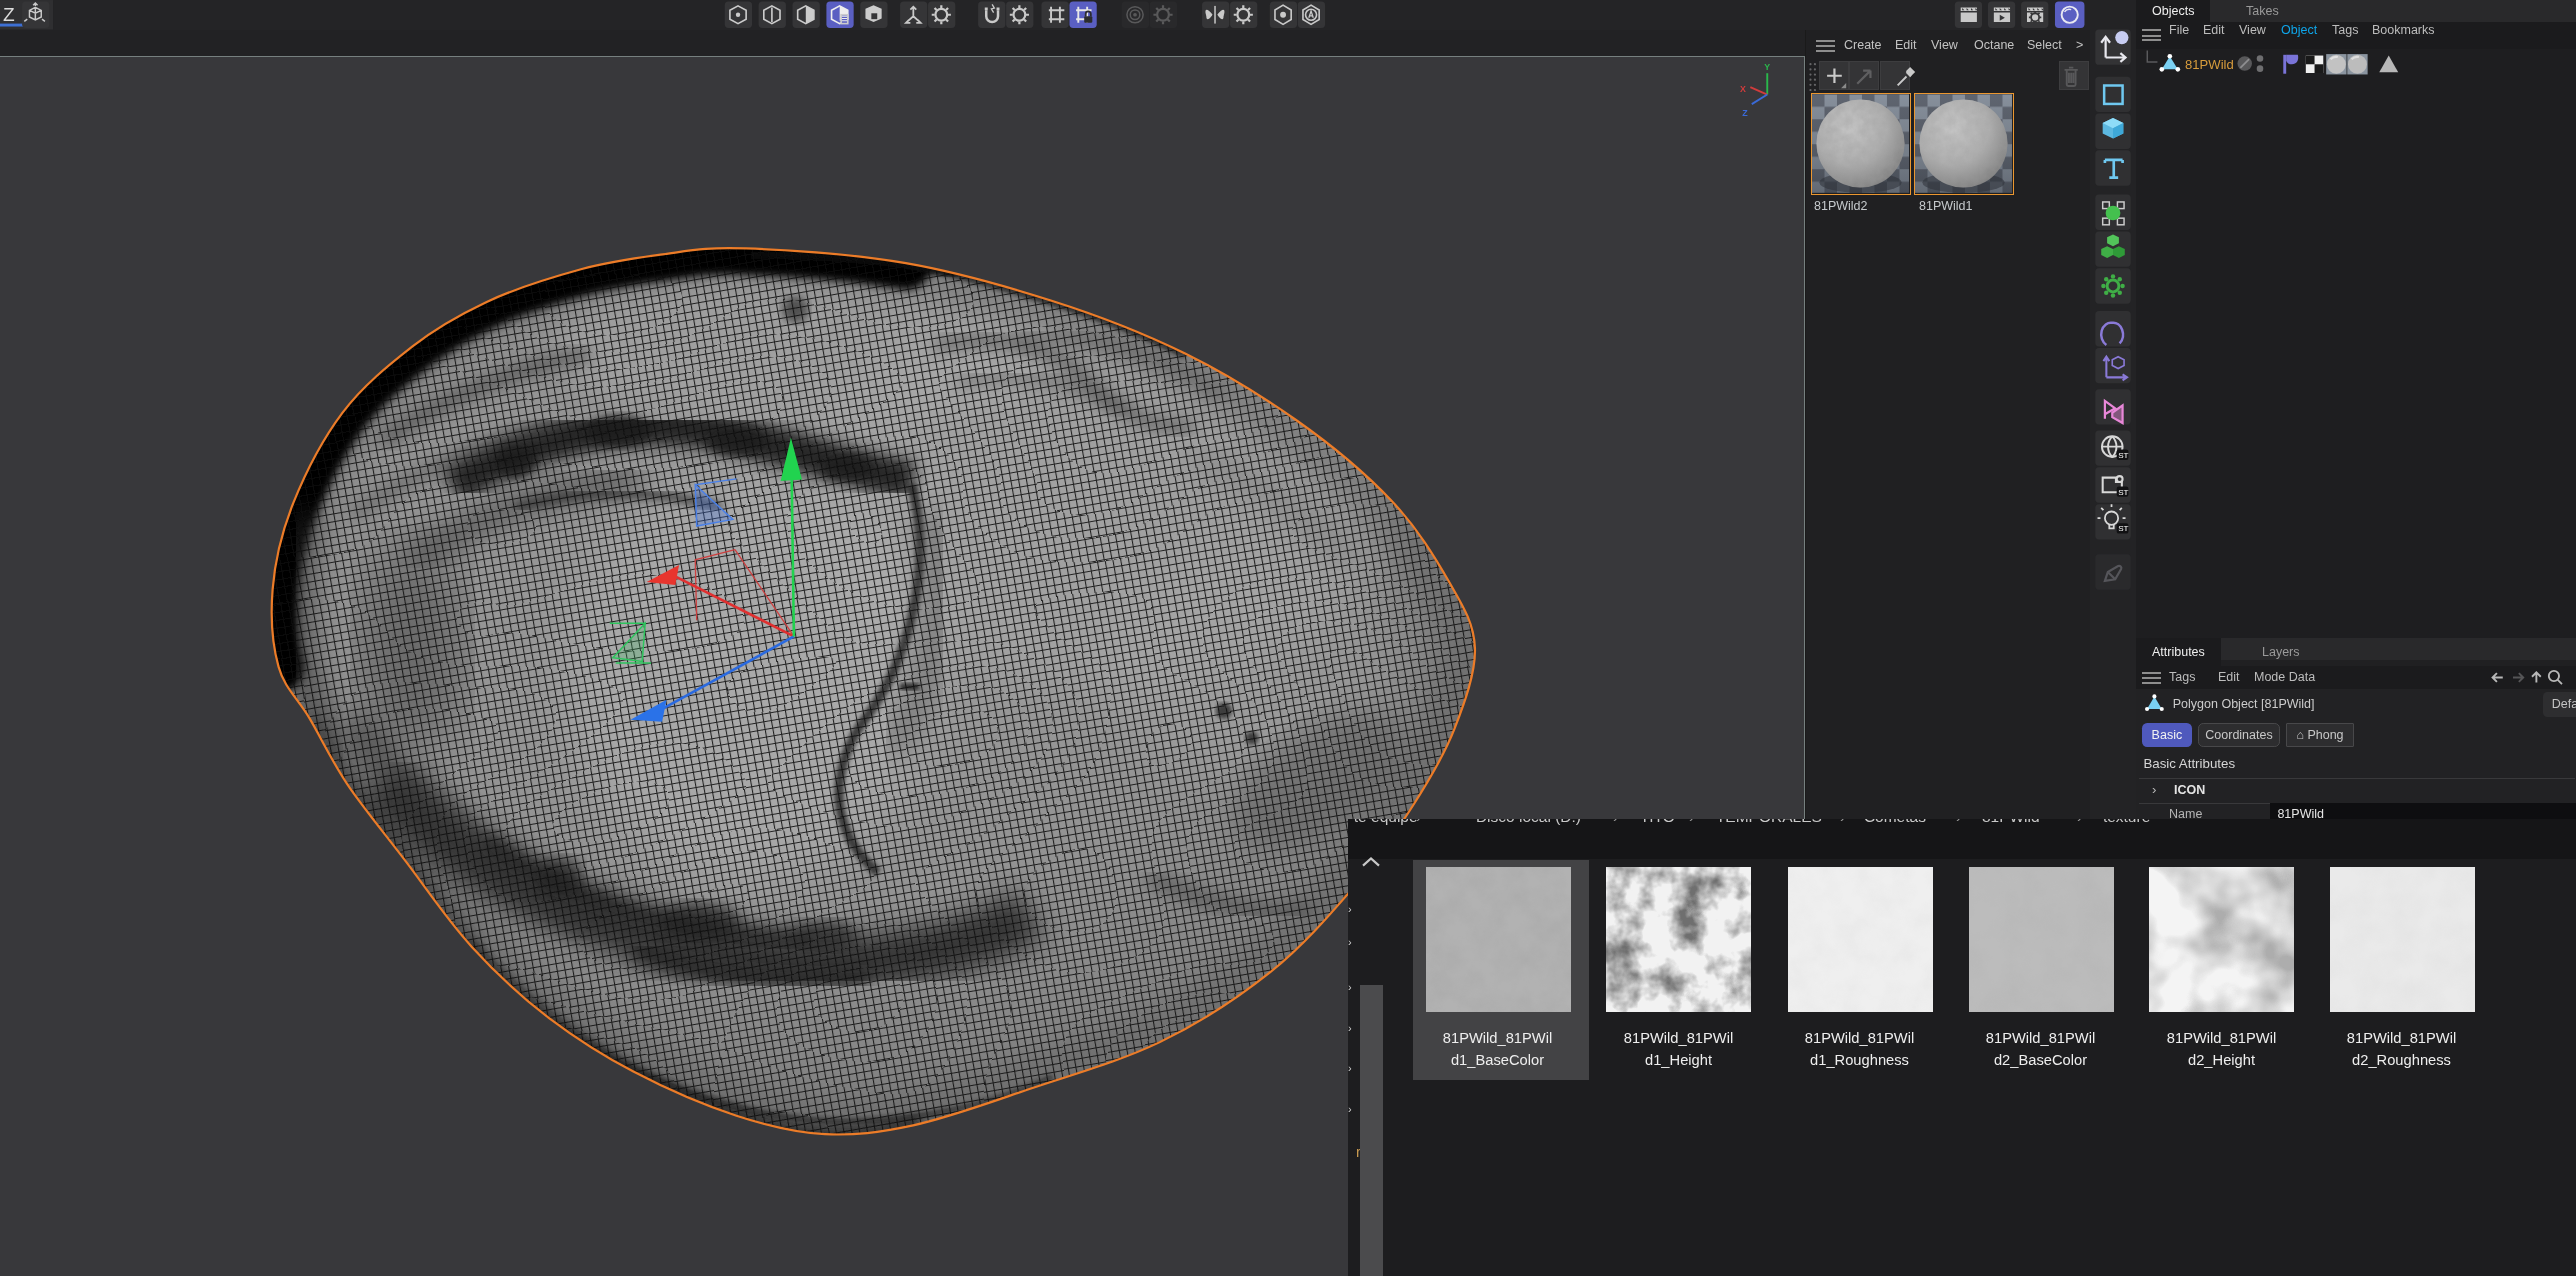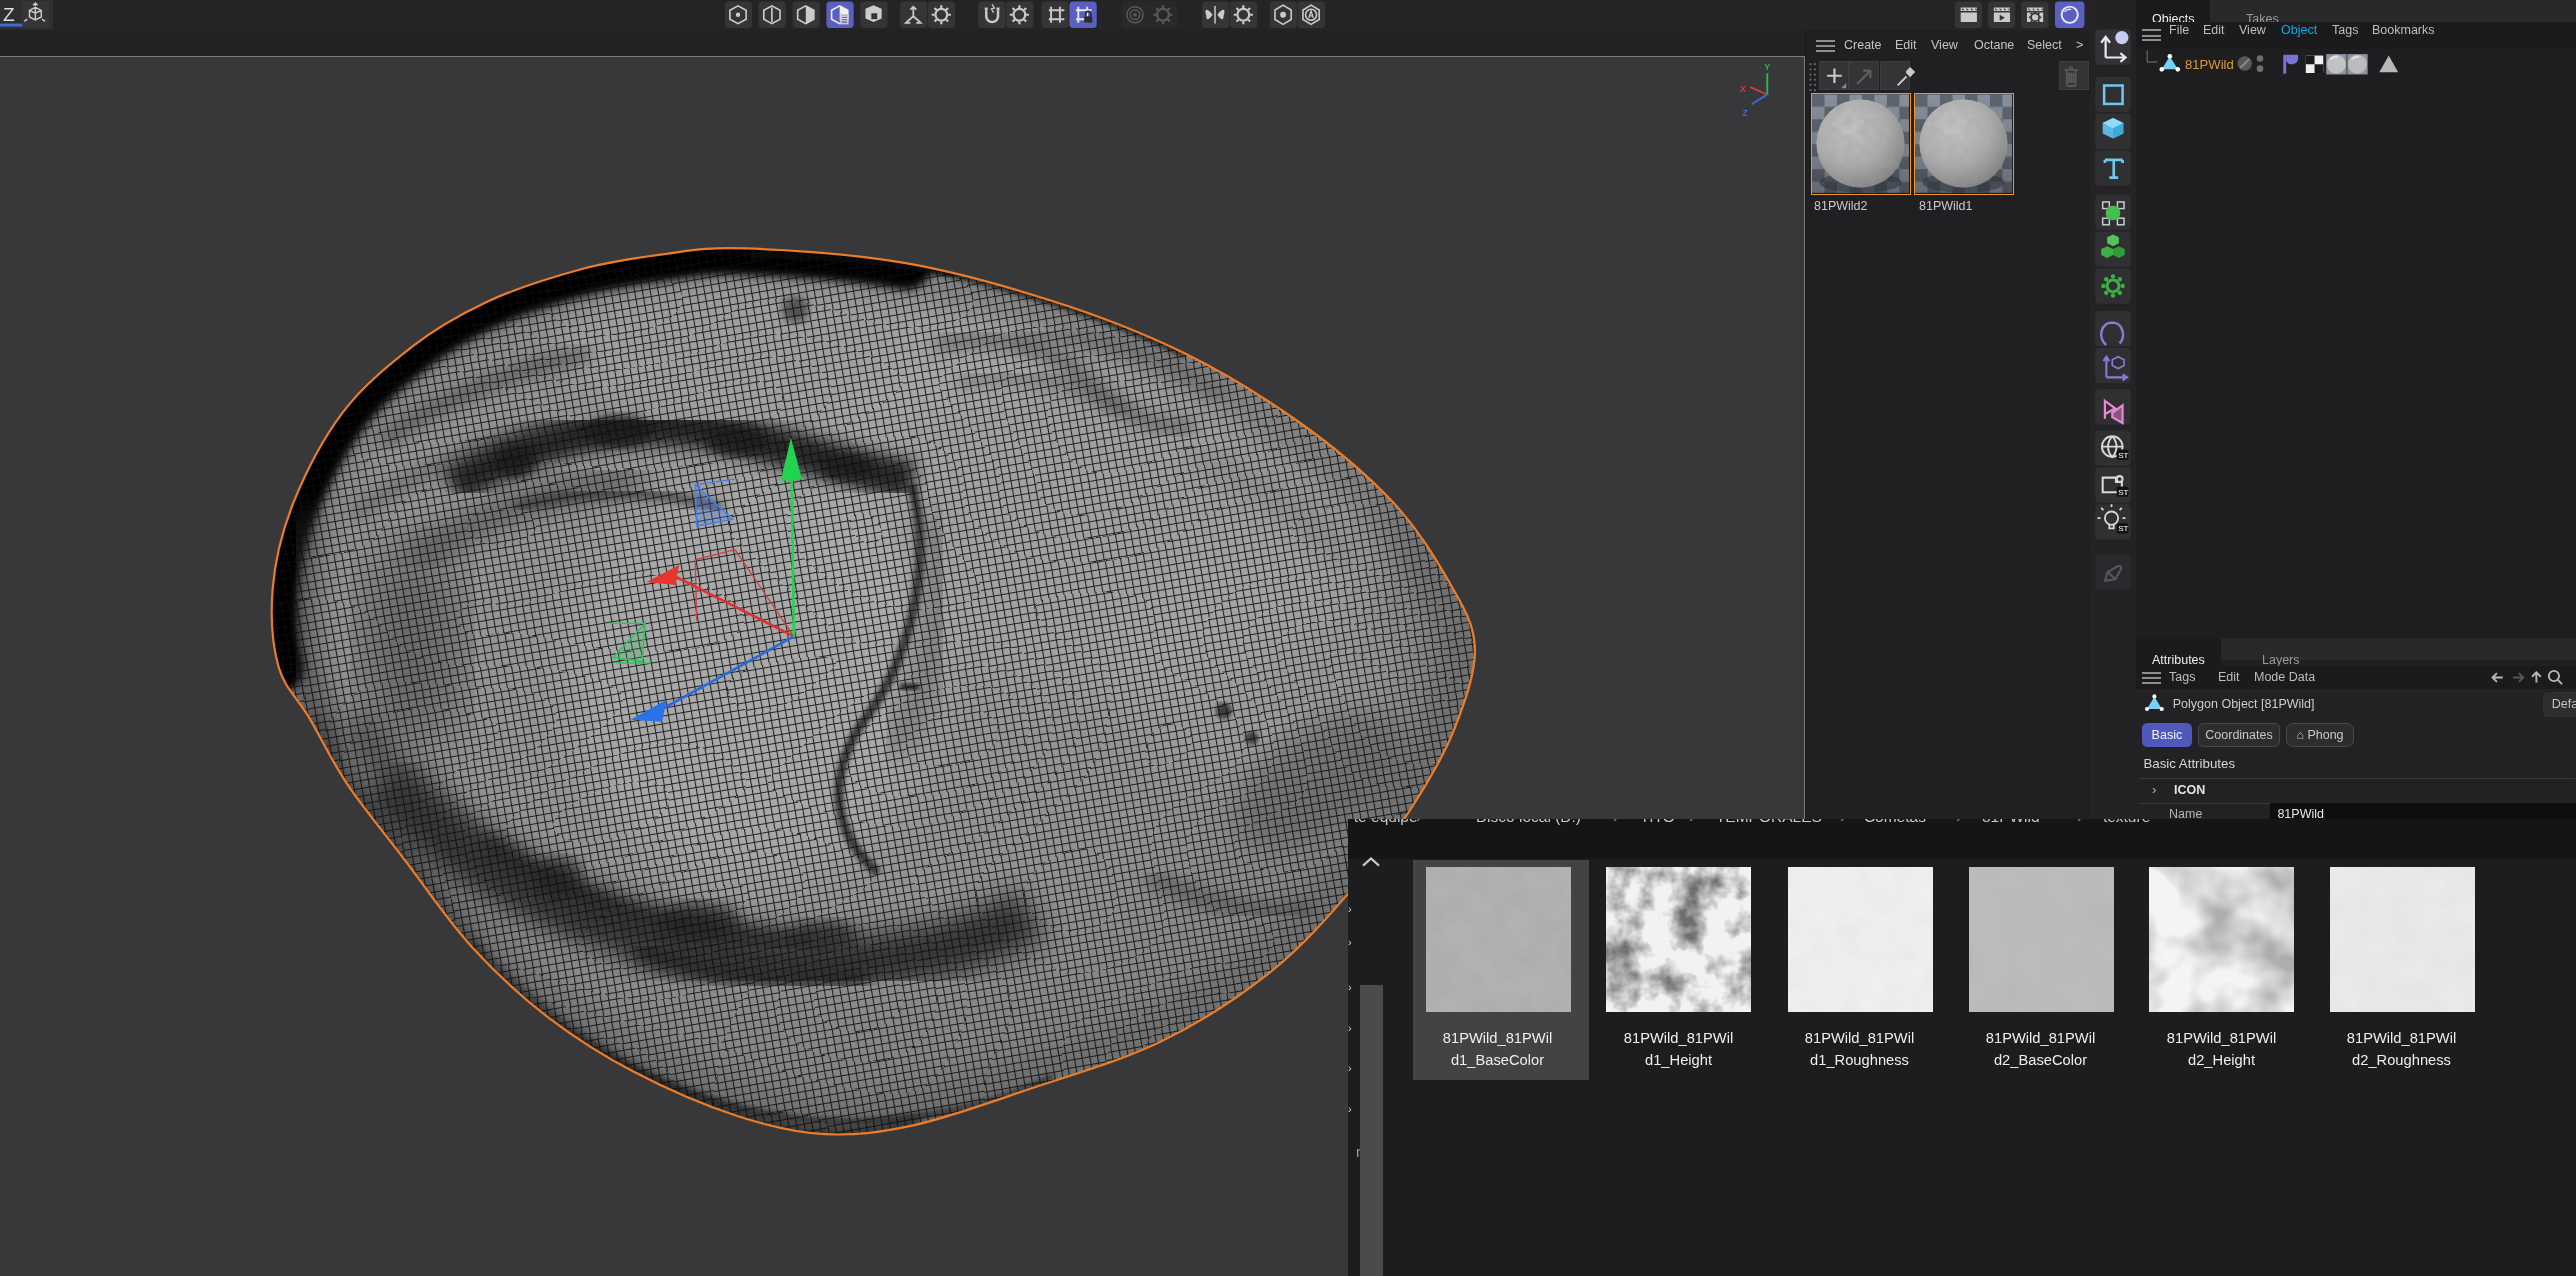--- a/index.html
+++ b/index.html
@@ -16,21 +16,21 @@
 #matmenu{position:absolute;left:0;top:2.9px;width:285px;height:25px;color:#c3c3c3;font-size:12.5px}
 #matmenu span{position:absolute;top:5.2px}
 .mbtn{position:absolute;top:31px;width:30px;height:29.5px;background:#343436;border:0.7px solid #3d3d3f}
 .mtile{position:absolute;top:63px;width:100px;height:102px;border:1.5px solid #eb9730;overflow:hidden}
 .mlabel{position:absolute;top:169px;color:#c6cacd;font-size:12.5px}
 
 #vstrip{left:2090px;top:0;width:46px;height:1277px;background:#232325}
 
 #rightpanel{left:2136px;top:0;width:440px;height:1277px;background:#202022}
 .tabstrip{position:absolute;left:0;width:440px;height:22px;background:#29292b}
-.tab{position:absolute;top:0;height:22px;padding:8px 16px;font-size:12.5px;line-height:22px;color:#9a9a9a}
+.tab{position:absolute;top:0;height:22px;padding:0 16px;font-size:12.5px;line-height:22px;color:#9a9a9a}
 .tab.active{background:#1b1b1d;color:#efefef}
 .pmenu{position:absolute;left:0;width:440px;height:26.5px;background:#1b1b1d;color:#bdbdbd;font-size:12.5px}
 .pmenu span{position:absolute;top:1px}
 .ham{position:absolute;width:19px;height:11.8px;border-top:2.2px solid #8e8e8e;border-bottom:2.2px solid #8e8e8e}
 .ham:after{content:"";position:absolute;left:0;top:3.3px;width:19px;height:2.2px;background:#8e8e8e}
 
 #explorer{left:1348px;top:819px;width:1228px;height:458px;background:#1d1d1f;overflow:hidden;z-index:60}
 #exChrome{position:absolute;left:0;top:0;width:1228px;height:40px;background:#151517}
 #exCrumb{position:absolute;left:2.9px;top:-11px;height:22px;font-size:15.5px;color:#c9c9c9;white-space:nowrap}
 #exCrumb b{font-weight:normal;color:#9a9a9a;font-size:15.5px}
@@ -550,21 +550,21 @@
  <svg class="abs" style="left:0;top:689px" width="440" height="34" viewBox="0 0 598 46">
   <path d="M25,10 L35,27 H15 Z" fill="#7ad0f2"></path>
   <circle cx="25" cy="10" r="2.8" fill="#fff"></circle>
         <circle cx="15" cy="27" r="2.8" fill="#fff"></circle>
         <circle cx="35" cy="27" r="2.8" fill="#fff"></circle>
   <text x="50" y="26" font-size="17" fill="#cccccc" font-family="Liberation Sans">Polygon Object [81PWild]</text>
  </svg>
  <div class="abs" style="left:407px;top:692px;width:34px;height:25px;background:#2e2e30;border-radius:4.4px 0 0 4.4px;color:#c4c4c4;font-size:12.5px;line-height:25px;padding-left:8.8px">Defa</div>
  <div class="abs" style="left:5.9px;top:723px;width:50px;height:24px;background:#4f59bd;border-radius:5.2px;color:#f2f2f2;font-size:12.5px;text-align:center;line-height:24px">Basic</div>
  <div class="abs" style="left:62px;top:723px;width:82px;height:24px;background:#2d2d2f;border:0.7px solid #48484a;border-radius:5.2px;color:#c8c8c8;font-size:12.5px;text-align:center;line-height:23px">Coordinates</div>
- <div class="abs" style="left:150px;top:723px;width:68px;height:24px;background:#2d2d2f;border:0.7px solid #48484a;border-radius:7px;color:#c8c8c8;font-size:12.5px;text-align:center;line-height:23px">⌂ Phong</div>
+ <div class="abs" style="left:150px;top:723px;width:68px;height:24px;background:#2d2d2f;border:0.7px solid #48484a;border-radius:1px;color:#c8c8c8;font-size:12.5px;text-align:center;line-height:23px">⌂ Phong</div>
  <div class="abs" style="left:7.4px;top:756px;color:#d6d6d6;font-size:13.3px">Basic Attributes</div>
  <div class="sep" style="left:2.9px;top:778px;width:436px"></div>
  <div class="abs" style="left:16px;top:782px;color:#b8b8b8;font-size:13.3px">›</div>
  <div class="abs" style="left:38px;top:783px;color:#e4e4e4;font-size:12.5px;font-weight:bold">ICON</div>
  <div class="sep" style="left:2.9px;top:803px;width:436px"></div>
  <div class="abs" style="left:33px;top:807px;color:#b5b5b5;font-size:12.5px">Name</div>
  <div class="abs" style="left:134px;top:803px;width:306px;height:22px;background:#0e0e10;color:#e6e6e6;font-size:12.5px;line-height:22px;padding-left:7.4px">81PWild</div>
 </div>
 
 <div id="explorer" class="abs">

